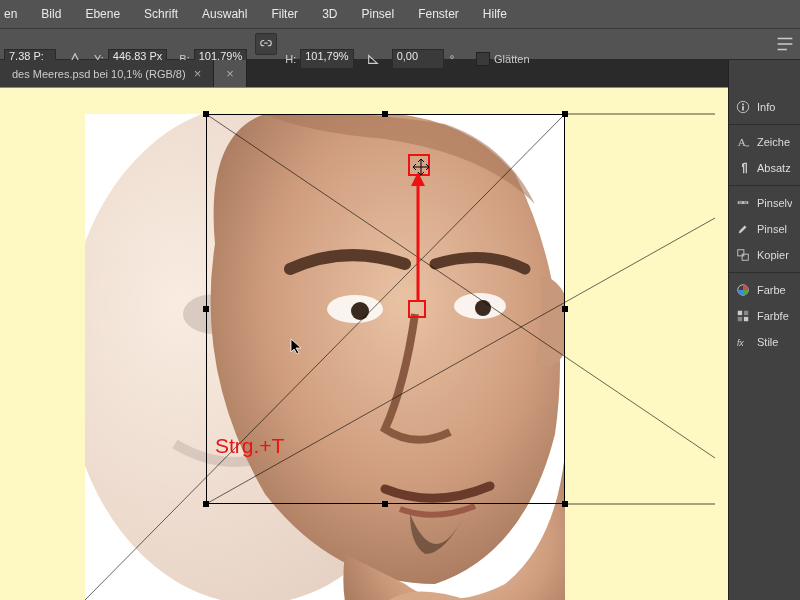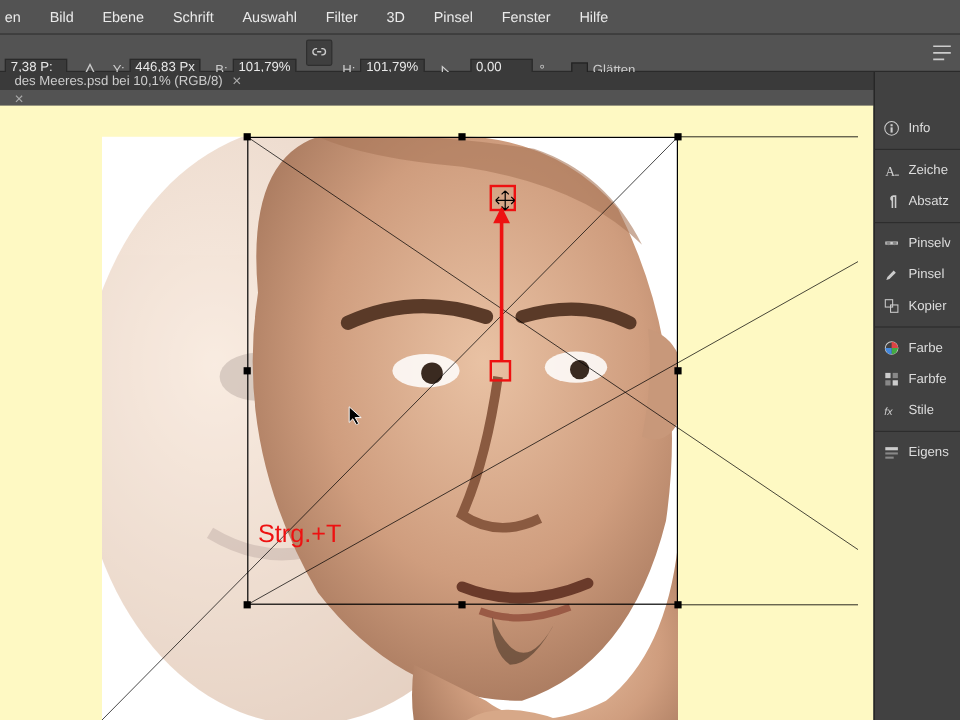--- a/index.html
+++ b/index.html
@@ -77,21 +77,20 @@
     height: 28px; display:flex; align-items:center;
     color:#ccc;
   }
   
   .doc-tabs {
     height: 28px;
     background: #2a2a2a;
     display: flex;
     align-items: stretch;
     border-bottom: 1px solid #22c55e;
-    flex-direction: column;
   }
   .doc-tab {
     display: flex;
     align-items: center;
     gap: 8px;
     padding: 0 12px;
     color: #ccc;
     background: #3a3a3a;
     border-right: 1px solid #222;
     font-size: 11px;
@@ -421,25 +420,13 @@
     </div>
     <div class="dock-item">
       <span class="dicon">
           <svg width="14" height="14" viewBox="0 0 16 16">
             <text x="1" y="12" font-size="10" font-style="italic" fill="#ccc">fx</text>
           </svg>
         </span>
       <span class="dlabel">Stile</span>
     </div>
   </div>
-  <div class="dock-group">
-    <div class="dock-item">
-      <span class="dicon">
-          <svg width="14" height="14" viewBox="0 0 16 16">
-            <rect x="2" y="3" width="12" height="3" fill="#ccc"></rect>
-            <rect x="2" y="8" width="12" height="2" fill="#888"></rect>
-            <rect x="2" y="12" width="8" height="2" fill="#888"></rect>
-          </svg>
-        </span>
-      <span class="dlabel">Eigens</span>
-    </div>
-  </div>
 </div>
 
 </body></html>

